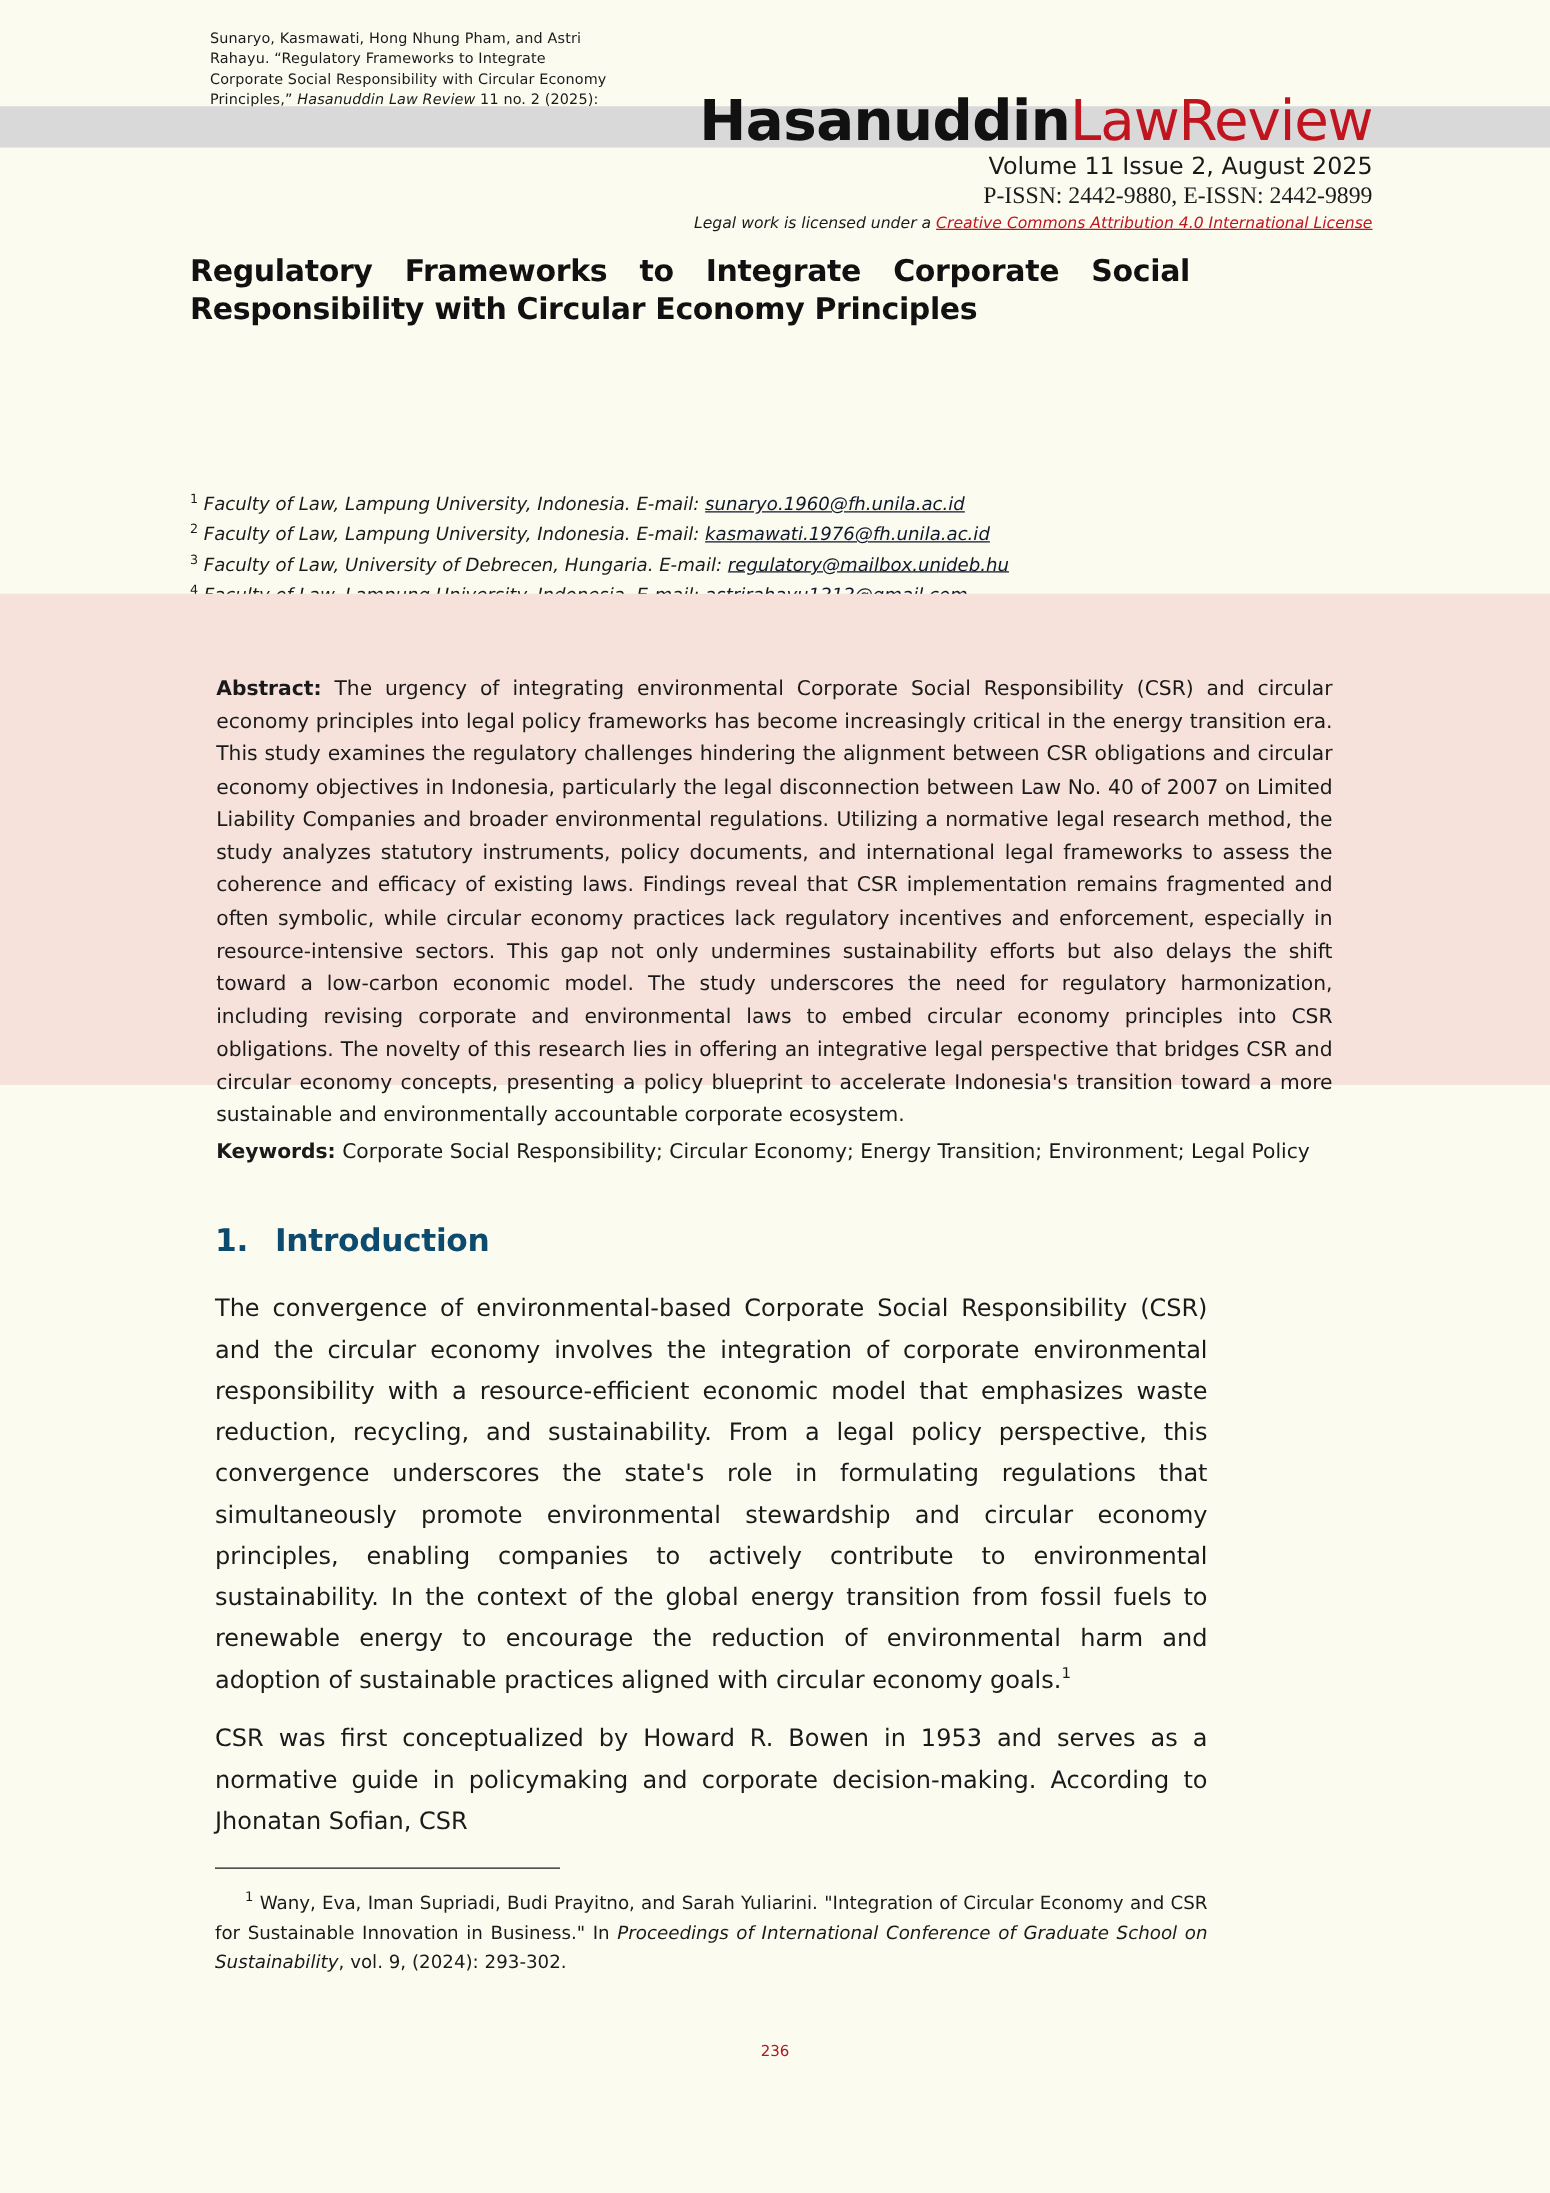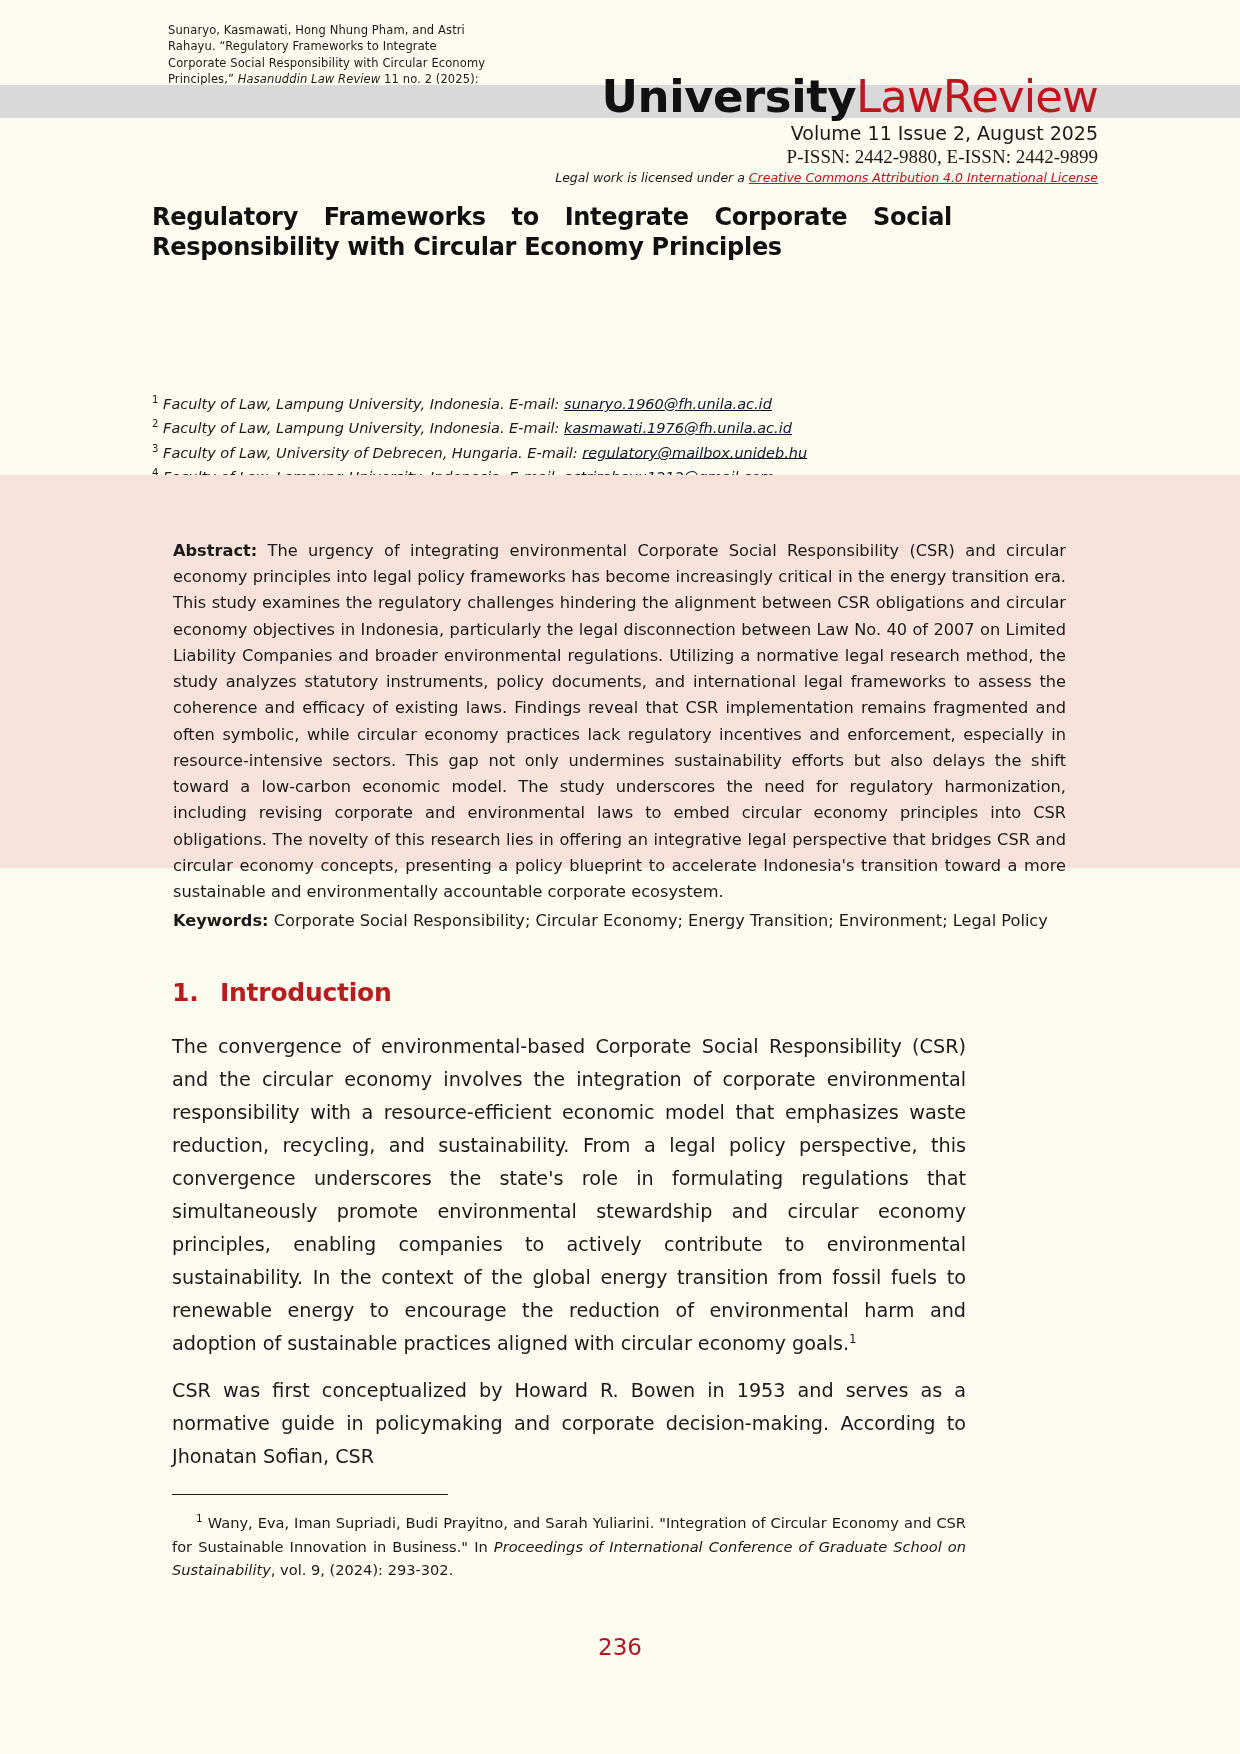--- a/index.html
+++ b/index.html
@@ -181,21 +181,21 @@
   }
   .keywords b { font-weight: bold; }
 
   
   .section-heading {
     position: absolute;
     left: 172px;
     top: 978px;
     font-size: 25px;
     font-weight: bold;
-    color: #b91c1c;
+    color: #0c4a6e;
     letter-spacing: -0.01em;
   }
   .section-heading .sec-num {
     display: inline-block;
     width: 48px;
   }
 
   
   .body-text {
     position: absolute;
@@ -244,36 +244,36 @@
   }
   .footnote i { font-style: italic; }
 
   
   .page-number {
     position: absolute;
     left: 0;
     top: 1634px;
     width: 1240px;
     text-align: center;
-    font-size: 23px;
+    font-size: 12px;
     color: #b01822;
   }
 </style>
 </head>
 <body>
 
 <div class="page">
 
   <div class="cite-header">
     <span>Sunaryo, Kasmawati, Hong Nhung Pham, and Astri Rahayu. “Regulatory Frameworks to Integrate Corporate Social Responsibility with Circular Economy Principles,” </span><span class="ital">Hasanuddin Law Review</span><span> 11 no. 2 (2025): 236-253. DOI: </span><a class="doi-link" href="#">10.20956/halrev.v11i2.6135</a>
   </div>
 
   <div class="masthead-band"></div>
   <div class="masthead-title">
-    <span class="mast-black">University</span><span class="mast-red">LawReview</span>
+    <span class="mast-black">Hasanuddin</span><span class="mast-red">LawReview</span>
   </div>
 
   <div class="issue-line">Volume 11 Issue 2, August 2025</div>
   <div class="issn-line">P-ISSN: 2442-9880, E-ISSN: 2442-9899</div>
   <div class="license-line">
     <span>Legal work is licensed under a </span><a class="license-link" href="#">Creative Commons Attribution 4.0 International License</a>
   </div>
 
   <h1 class="paper-title">Regulatory Frameworks to Integrate Corporate Social Responsibility with Circular Economy Principles</h1>
 

